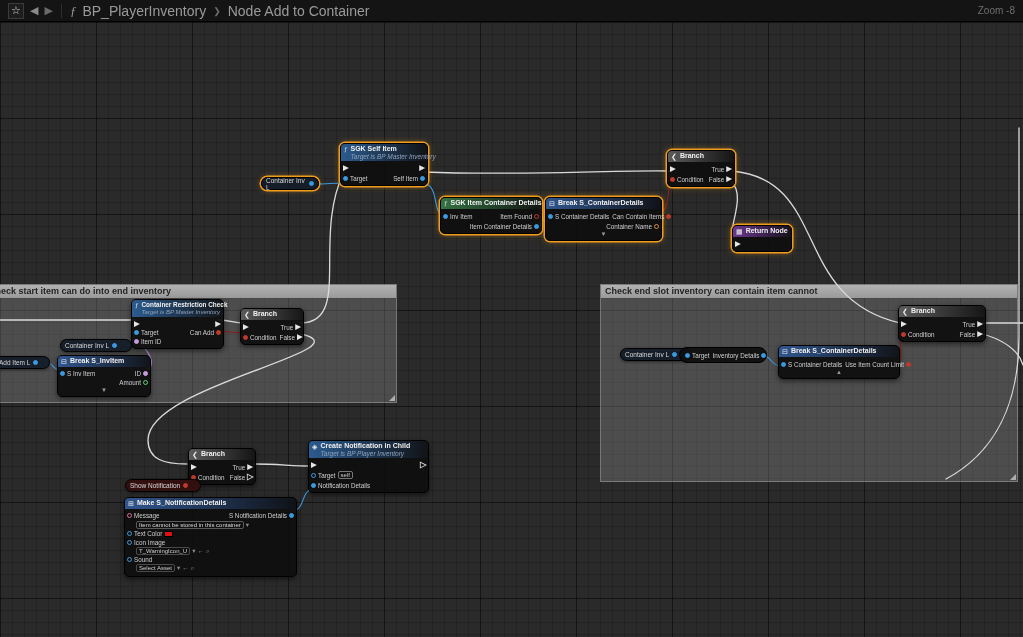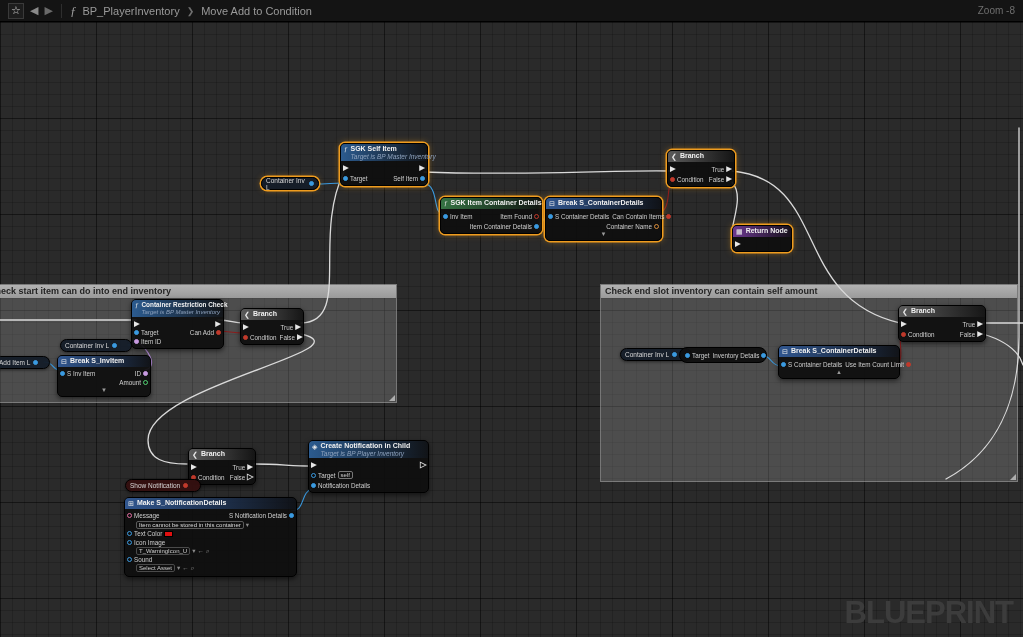--- a/index.html
+++ b/index.html
@@ -9,21 +9,21 @@
   
   .topbar { position:absolute; left:0; top:0; width:1023px; height:22px; background:#141414;
             border-bottom:1px solid #000; display:flex; align-items:center; gap:6px;
             padding:0 8px; z-index:50; color:#9a9a9a; }
   .star-box { width:16px; height:16px; border:1px solid #3a3a3a; background:#1d1d1d;
               display:flex; align-items:center; justify-content:center; color:#cfcfcf; font-size:11px; }
   .navarrow { font-size:11px; color:#8a8a8a; cursor:pointer; }
   .navarrow.dim { color:#6a6a6a; }
   .vsep { width:1px; height:14px; background:#2e2e2e; margin:0 2px; }
   .ficon { font-family:"Liberation Serif", serif; font-style:italic; font-size:13px; color:#9a9a9a; }
-  .crumb { font-size:11px; color:#9a9a9a; }
+  .crumb { font-size:14px; color:#9a9a9a; }
   .chev { font-size:9px; color:#6f6f6f; margin:0 1px; }
   .zoomlbl { margin-left:auto; font-size:10px; color:#6e6e6e; }
 
   
   .canvas { position:absolute; left:0; top:22px; width:1023px; height:615px;
     background-color:#2a2a2a;
     background-image:
       linear-gradient(rgba(0,0,0,.40) 1px, transparent 1px),
       linear-gradient(90deg, rgba(0,0,0,.40) 1px, transparent 1px),
       linear-gradient(rgba(0,0,0,.16) 1px, transparent 1px),
@@ -103,33 +103,32 @@
 <body>
 
 <div class="topbar">
   <div class="star-box">☆</div>
   <span class="navarrow">◀</span>
   <span class="navarrow dim">▶</span>
   <div class="vsep"></div>
   <span class="ficon">ƒ</span>
   <span class="crumb">BP_PlayerInventory</span>
   <span class="chev">❯</span>
-  <span class="crumb">Move Add to Condition</span>
+  <span class="crumb">Node Add to Container</span>
   <span class="zoomlbl">Zoom -8</span>
 </div>
 
 <div class="canvas">
 
-  <div class="watermark">BLUEPRINT</div>
 
   <div class="comment" style="left:-16px; top:262px; width:413px; height:119px">
     <div class="chead">Check start item can do into end inventory</div>
   </div>
   <div class="comment" style="left:600px; top:262px; width:418px; height:198px">
-    <div class="chead">Check end slot inventory can contain self amount</div>
+    <div class="chead">Check end slot inventory can contain item cannot</div>
   </div>
 
   <svg class="wires">
     <path class="w-exec" d="M0,298 H136"></path>
     <path class="w-exec" d="M218,298 C232,298 232,301 244,301"></path>
     <path class="w-exec" d="M301,301 C352,300 312,215 344,150"></path>
     <path class="w-exec" d="M424,150 C520,154 600,148 670,149"></path>
     <path class="w-exec" d="M732,149 C830,158 790,275 900,301"></path>
     <path class="w-exec" d="M732,160 C748,178 722,214 736,223"></path>
     <path class="w-exec" d="M301,312 C370,328 148,363 148,418 C148,438 165,442 187,442"></path>

